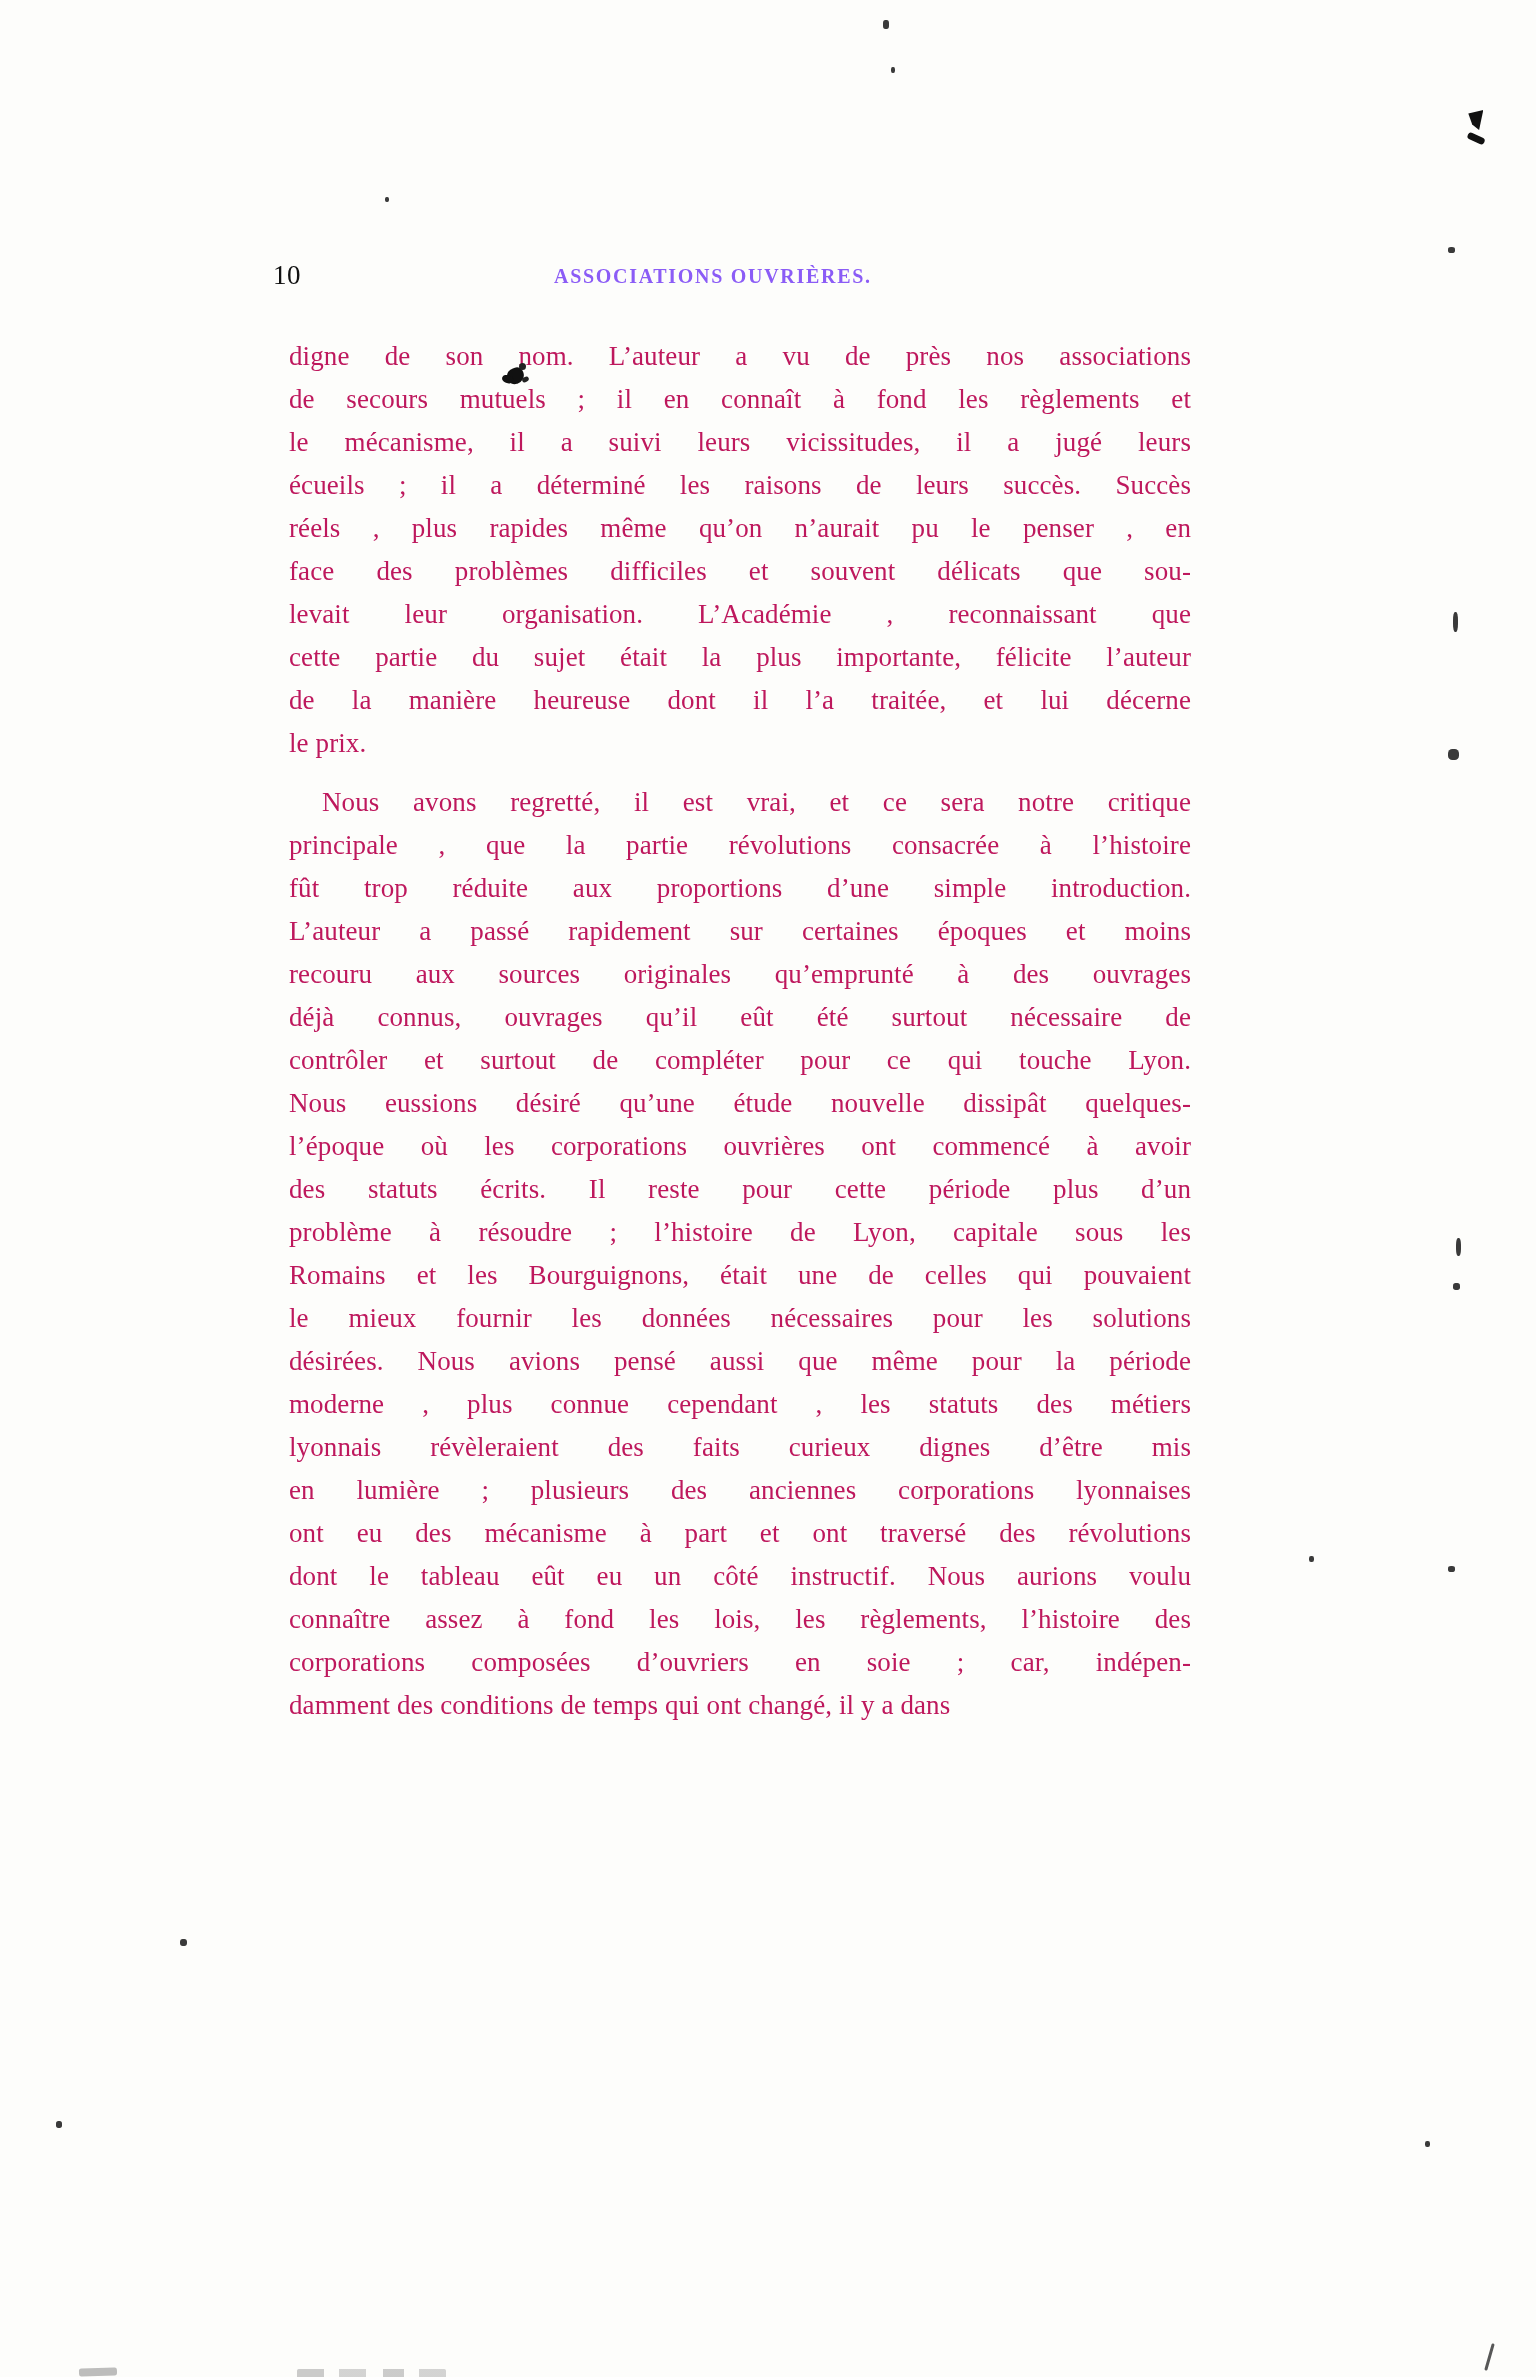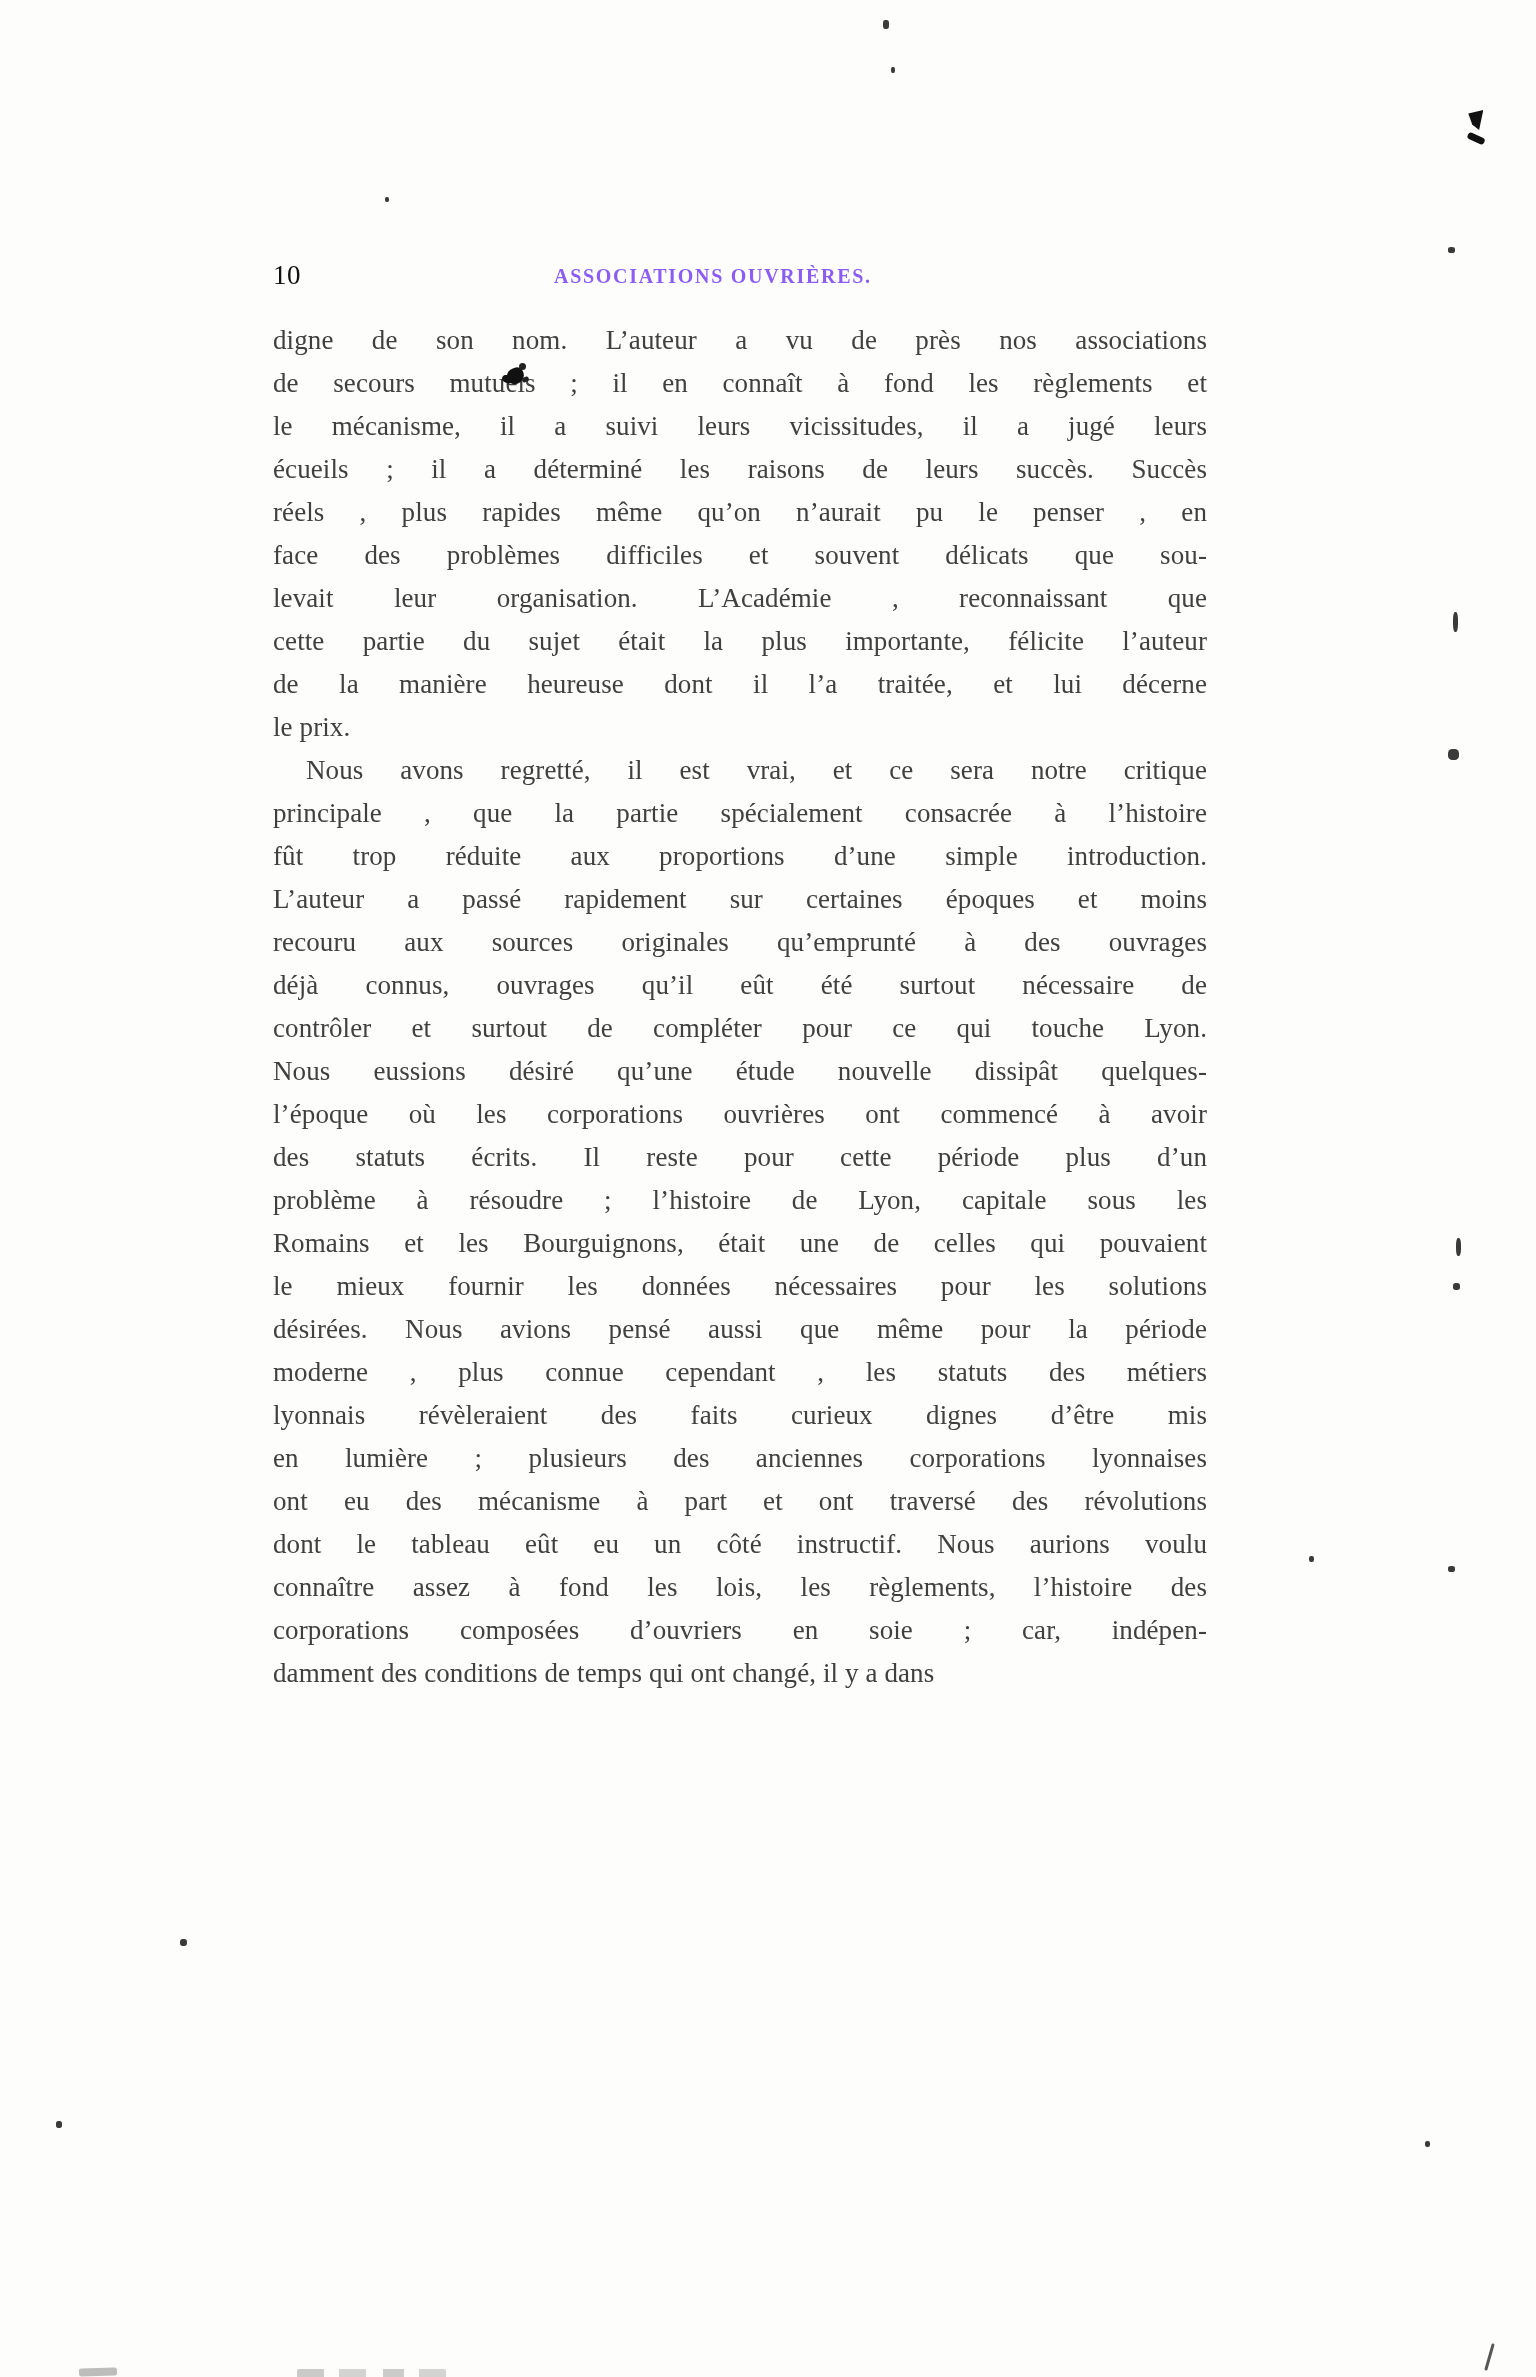--- a/index.html
+++ b/index.html
@@ -60,26 +60,26 @@
   }
 
   
   .textblock {
     position: absolute;
     left: 273px;
     top: 307px;
     width: 934px;
   }
   .para {
-    margin: 0;
+    margin: 16px;
     font-size: 27px;
     line-height: 43px;
     text-align: justify;
     text-justify: inter-word;
-    color: #404040;
+    color: #be185d;
     letter-spacing: 0.1px;
   }
   .para + .para {
     margin-top: 0;
   }
   .para span.ln {
     display: block;
     white-space: nowrap;
   }
   
@@ -238,21 +238,21 @@
       <span class="ln j">réels , plus rapides même qu’on n’aurait pu le penser , en</span>
       <span class="ln j">face des problèmes difficiles et souvent délicats que sou-</span>
       <span class="ln j">levait leur organisation. L’Académie , reconnaissant que</span>
       <span class="ln j">cette partie du sujet était la plus importante, félicite l’auteur</span>
       <span class="ln j">de la manière heureuse dont il l’a traitée, et lui décerne</span>
       <span class="ln last">le prix.</span>
     </p>
 
     <p class="para">
       <span class="ln j ind">Nous avons regretté, il est vrai, et ce sera notre critique</span>
-      <span class="ln j">principale , que la partie spécialement consacrée à l’histoire</span>
+      <span class="ln j">principale , que la partie révolutions consacrée à l’histoire</span>
       <span class="ln j">fût trop réduite aux proportions d’une simple introduction.</span>
       <span class="ln j">L’auteur a passé rapidement sur certaines époques et moins</span>
       <span class="ln j">recouru aux sources originales qu’emprunté à des ouvrages</span>
       <span class="ln j">déjà connus, ouvrages qu’il eût été surtout nécessaire de</span>
       <span class="ln j">contrôler et surtout de compléter pour ce qui touche Lyon.</span>
       <span class="ln j">Nous eussions désiré qu’une étude nouvelle dissipât quelques-</span>
       <span class="ln j">l’époque où les corporations ouvrières ont commencé à avoir</span>
       <span class="ln j">des statuts écrits. Il reste pour cette période plus d’un</span>
       <span class="ln j">problème à résoudre ; l’histoire de Lyon, capitale sous les</span>
       <span class="ln j">Romains et les Bourguignons, était une de celles qui pouvaient</span>

